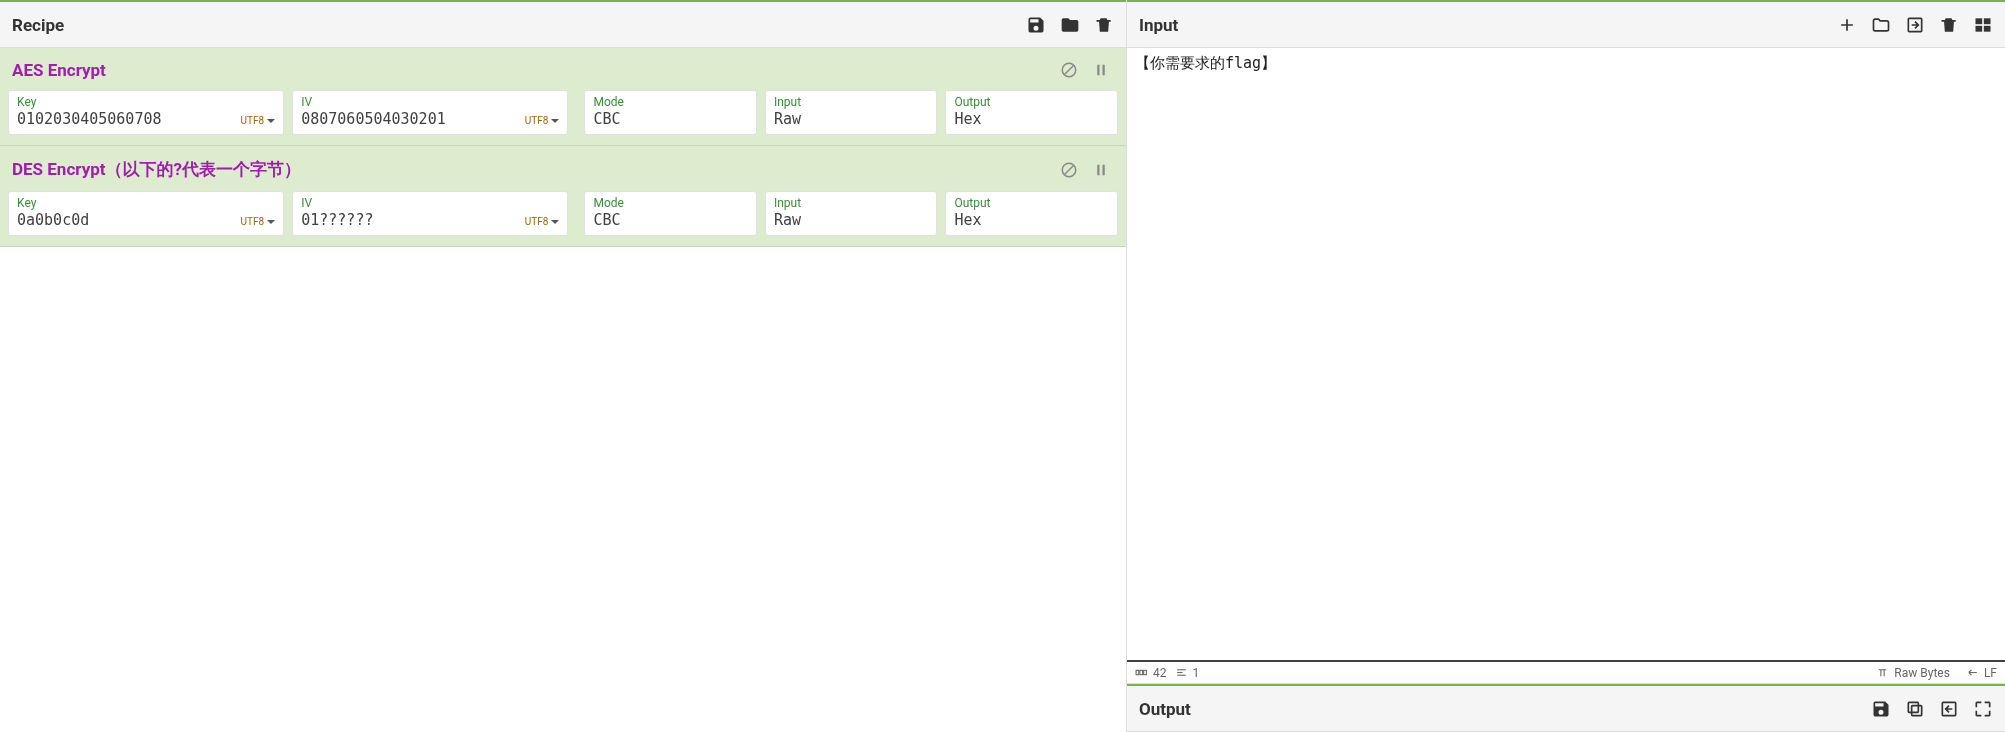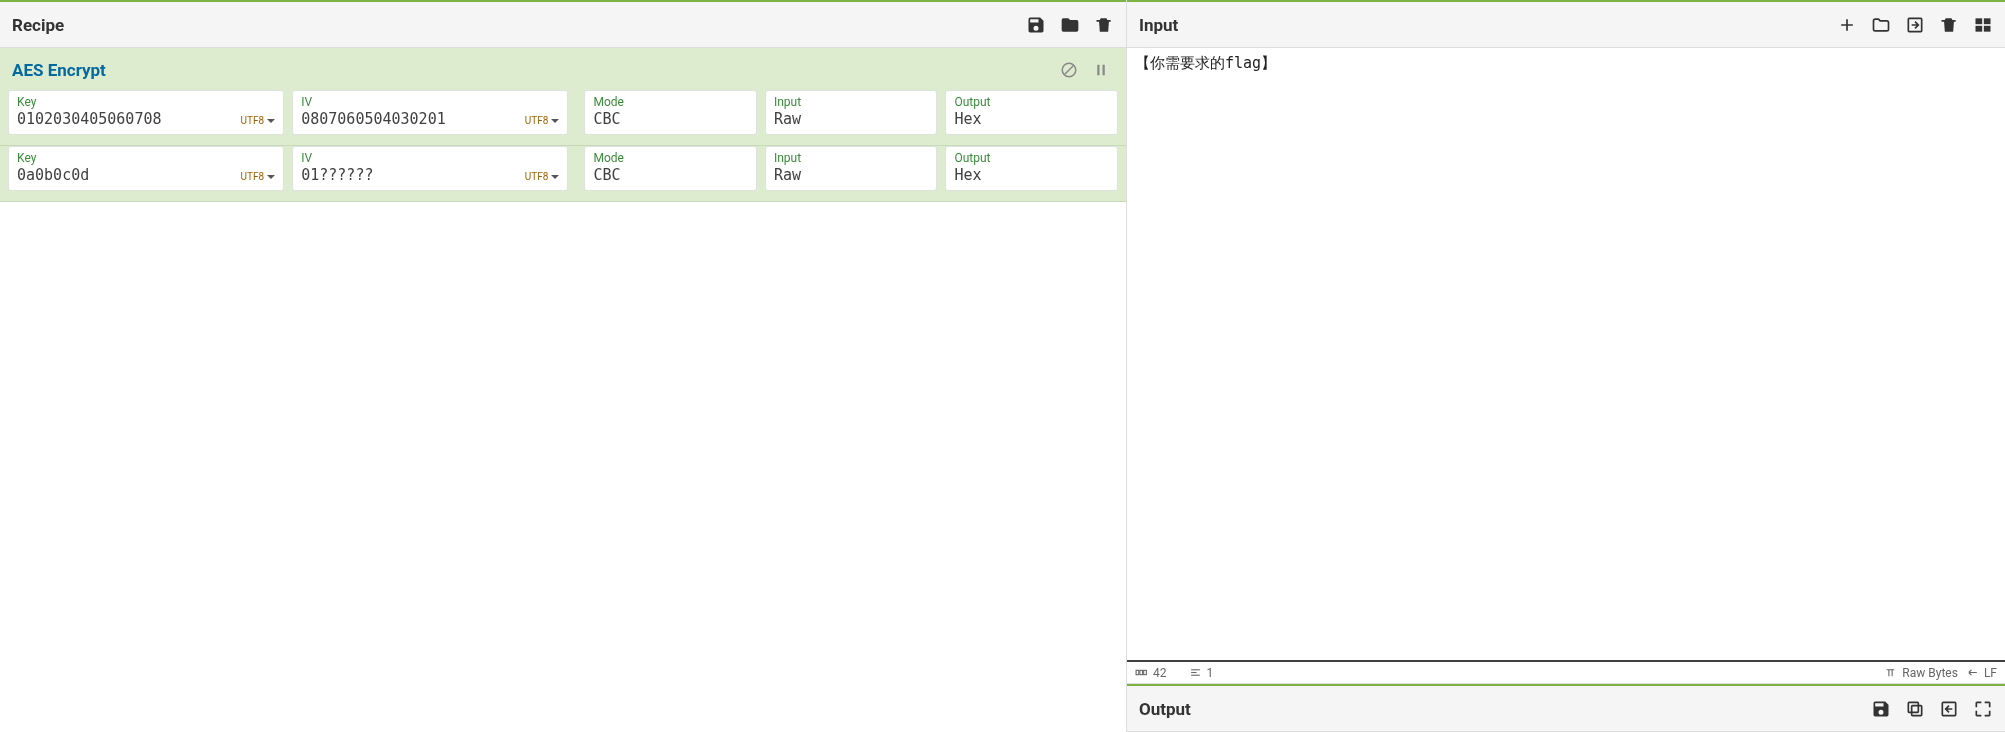--- a/index.html
+++ b/index.html
@@ -23,21 +23,21 @@
 .header-icons { display: flex; gap: 14px; align-items: center; }
 .header-icons .icon { width: 20px; height: 20px; cursor: pointer; color: #333; }
 .recipe-body { flex: 1; background: #fff; overflow-y: auto; }
 .operation {
   background: #ddecce; border-bottom: 1px solid #c8d9b8;
 }
 .op-header {
   display: flex; justify-content: space-between; align-items: center;
   padding: 12px 12px 10px 12px;
 }
-.op-title { color: #0369a1; font-weight: 700; font-size: 17px; }
+.op-title { color: #a21caf; font-weight: 700; font-size: 17px; }
 .op-header .icon { width: 18px; height: 18px; color: #888; cursor: pointer; }
 .op-icons { display: flex; gap: 14px; align-items: center; padding-right: 4px; }
 .op-args { display: flex; gap: 8px; padding: 0 8px 10px 8px; }
 .arg-box {
   background: #fff; border: 1px solid #e0e0e0; border-radius: 3px;
   padding: 4px 8px 6px 8px; display: flex; align-items: flex-end; gap: 24px;
 }
 .arg-box .arg-inner { display: flex; flex-direction: column; flex: 1; }
 .arg-label { font-size: 12px; color: #3b8c3b; margin-bottom: 1px; }
 .arg-value {
@@ -59,22 +59,22 @@
 }
 .input-text {
   width: 100%; height: 100%; border: none; outline: none; resize: none;
   padding: 6px 8px; font-family: Consolas, monospace; font-size: 15px; color: #222;
 }
 .status-bar {
   display: flex; justify-content: space-between; align-items: center;
   padding: 2px 8px; font-size: 12px; color: #666; border-bottom: 1px solid #ddd;
   height: 22px;
 }
-.status-left { display: flex; gap: 22px; align-items: center; }
-.status-right { display: flex; gap: 8px; align-items: center; }
+.status-left { display: flex; gap: 8px; align-items: center; }
+.status-right { display: flex; gap: 16px; align-items: center; }
 .status-item { display: flex; align-items: center; gap: 5px; }
 .tiny-icon { width: 13px; height: 13px; color: #666; }
 .output-body {
   padding: 6px 8px; font-family: Consolas, monospace; font-size: 14px;
   color: #222; word-break: break-all; line-height: 1.5;
 }
 svg { display: block; }
 </style>
 </head>
 <body>
@@ -150,20 +150,37 @@
         <div class="arg-box arg-output">
           <div class="arg-inner">
             <span class="arg-label">Output</span>
             <span class="arg-value">Hex</span>
           </div>
         </div>
       </div>
     </div>
 
     <div class="operation">
+      <div class="op-header">
+        <div class="op-title">DES Encrypt（以下的?代表一个字节）</div>
+        <div class="op-icons">
+          <span class="icon">
+            <svg viewBox="0 0 24 24" width="18" height="18" fill="none" stroke="currentColor" stroke-width="2">
+                <circle cx="12" cy="12" r="9"></circle>
+                <line x1="6" y1="18" x2="18" y2="6"></line>
+              </svg>
+          </span>
+          <span class="icon">
+            <svg viewBox="0 0 24 24" width="18" height="18" fill="currentColor">
+                <rect x="7" y="5" width="3" height="14"></rect>
+                <rect x="14" y="5" width="3" height="14"></rect>
+              </svg>
+          </span>
+        </div>
+      </div>
       <div class="op-args">
         <div class="arg-box arg-key">
           <div class="arg-inner">
             <span class="arg-label">Key</span>
             <input class="arg-value" value="0a0b0c0d" style="">
           </div>
           <span class="arg-dd">UTF8</span>
         </div>
         <div class="arg-box arg-iv">
           <div class="arg-inner">

